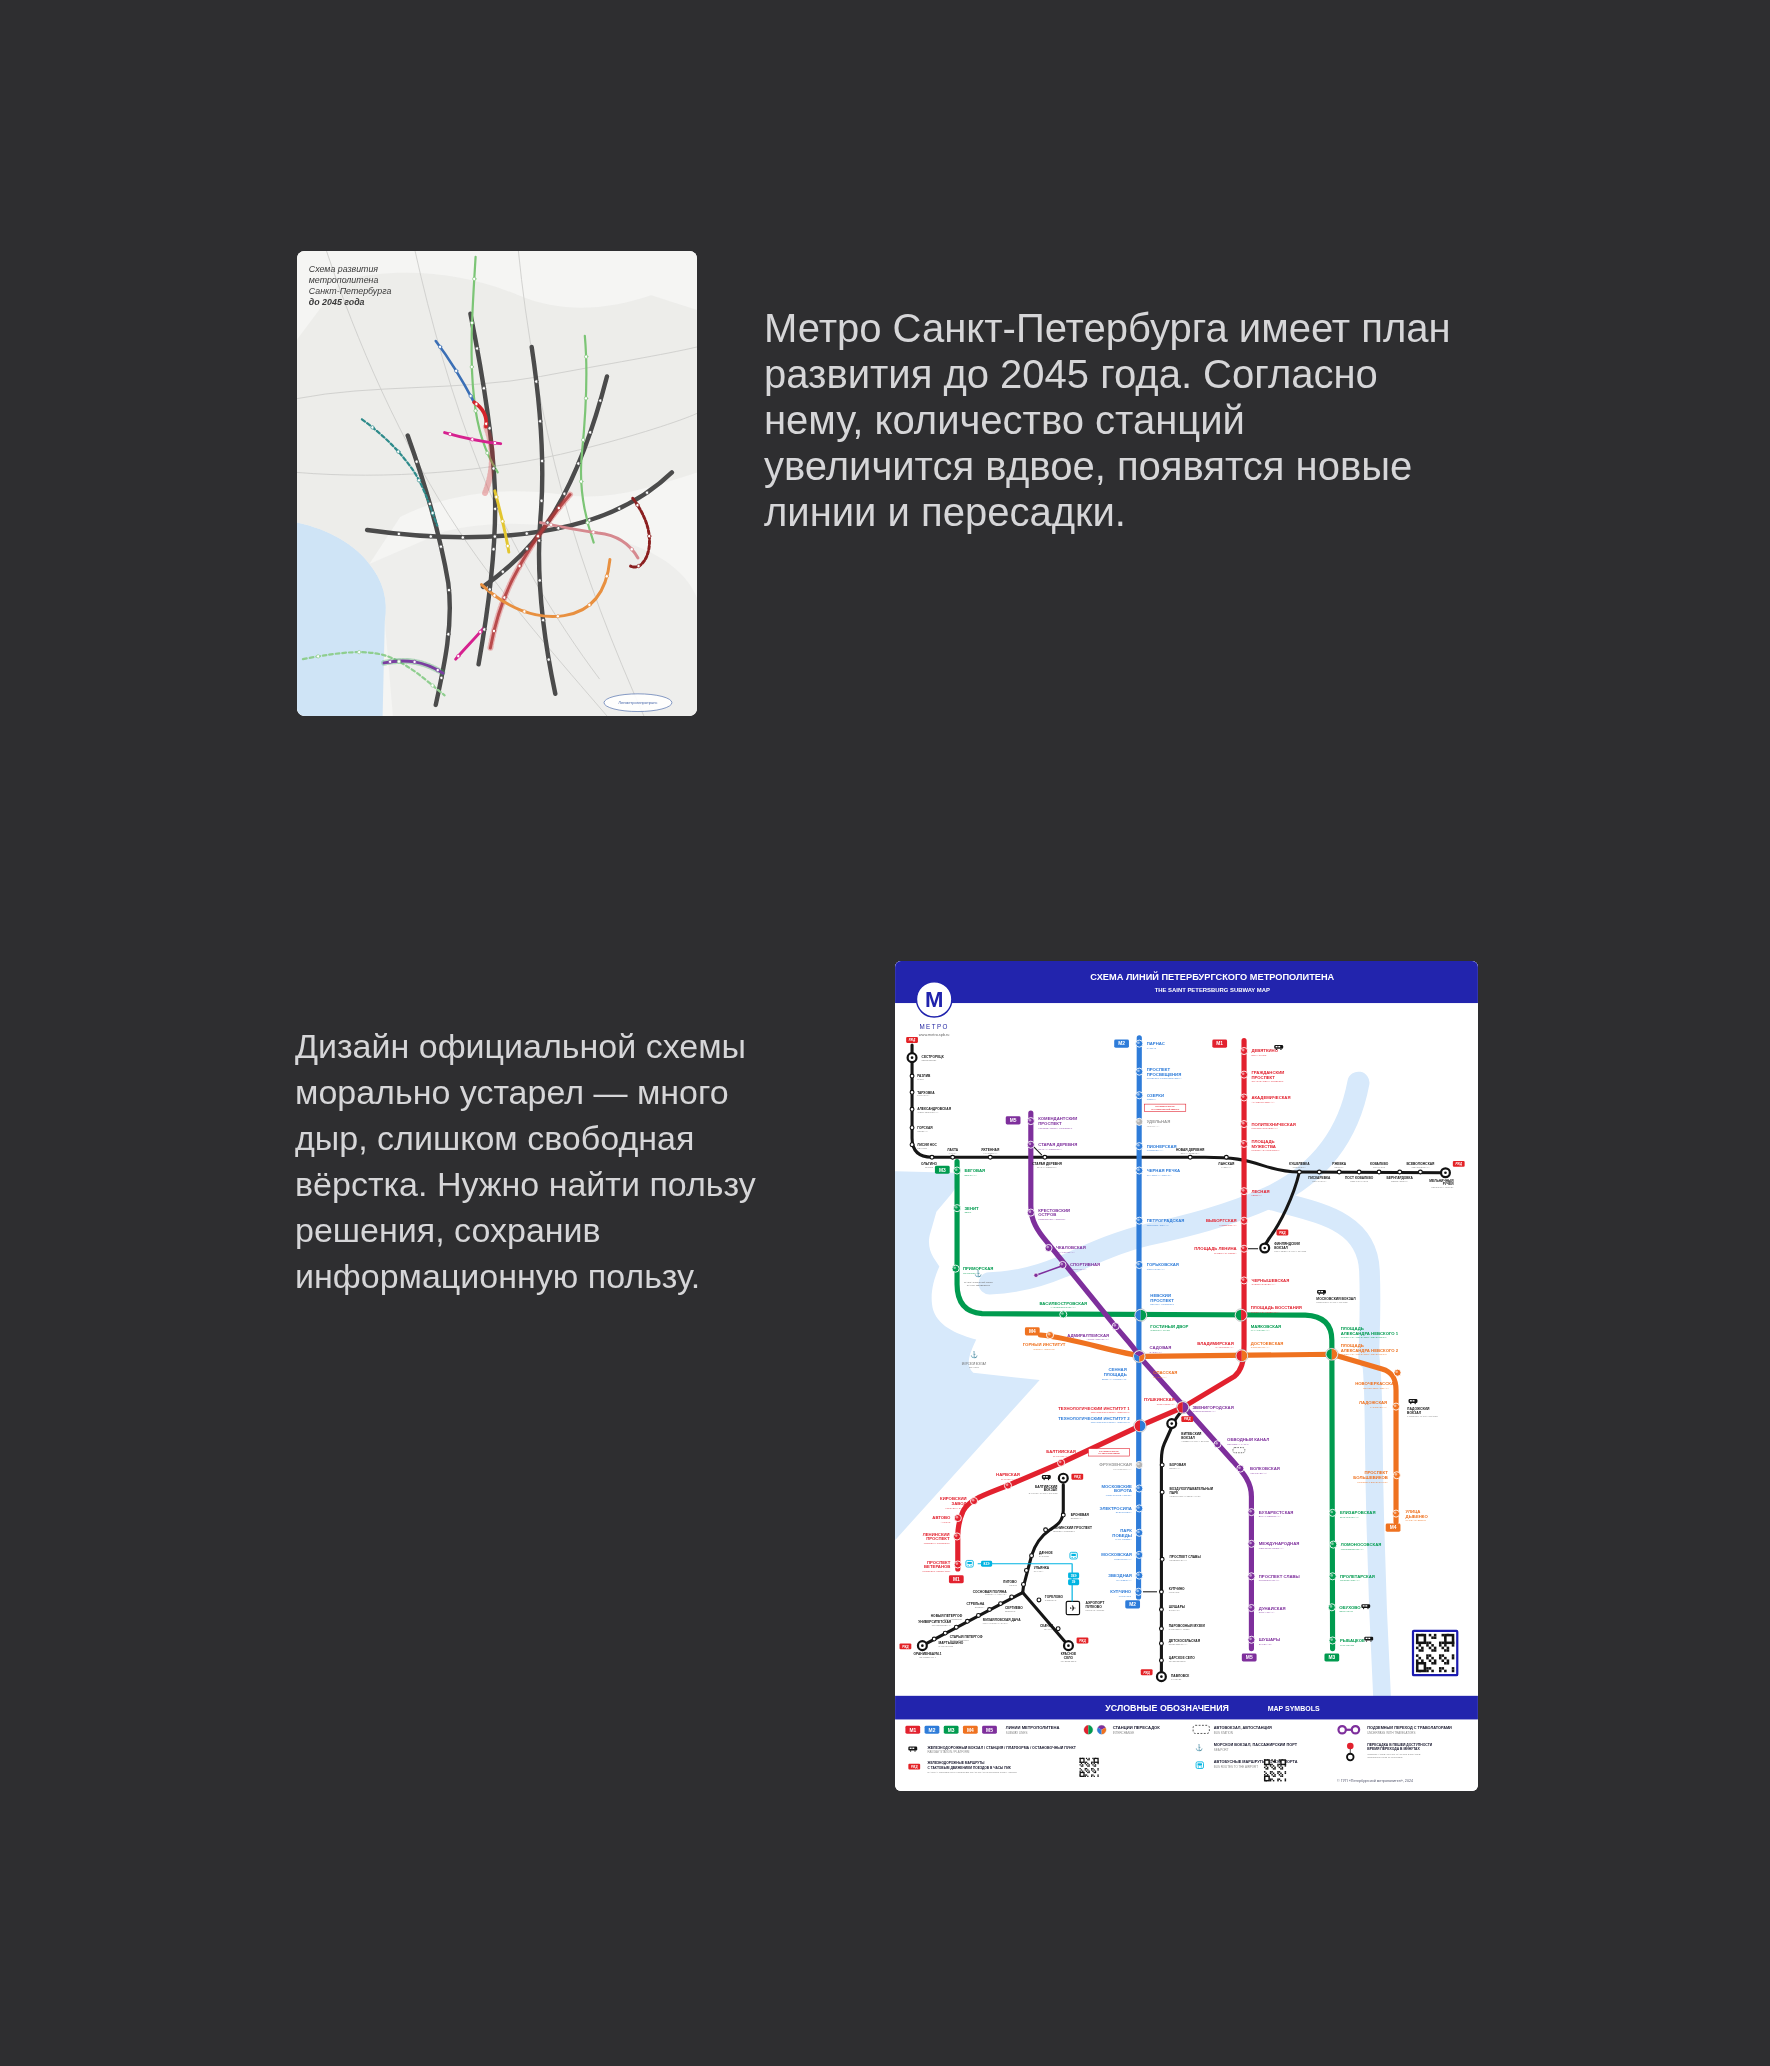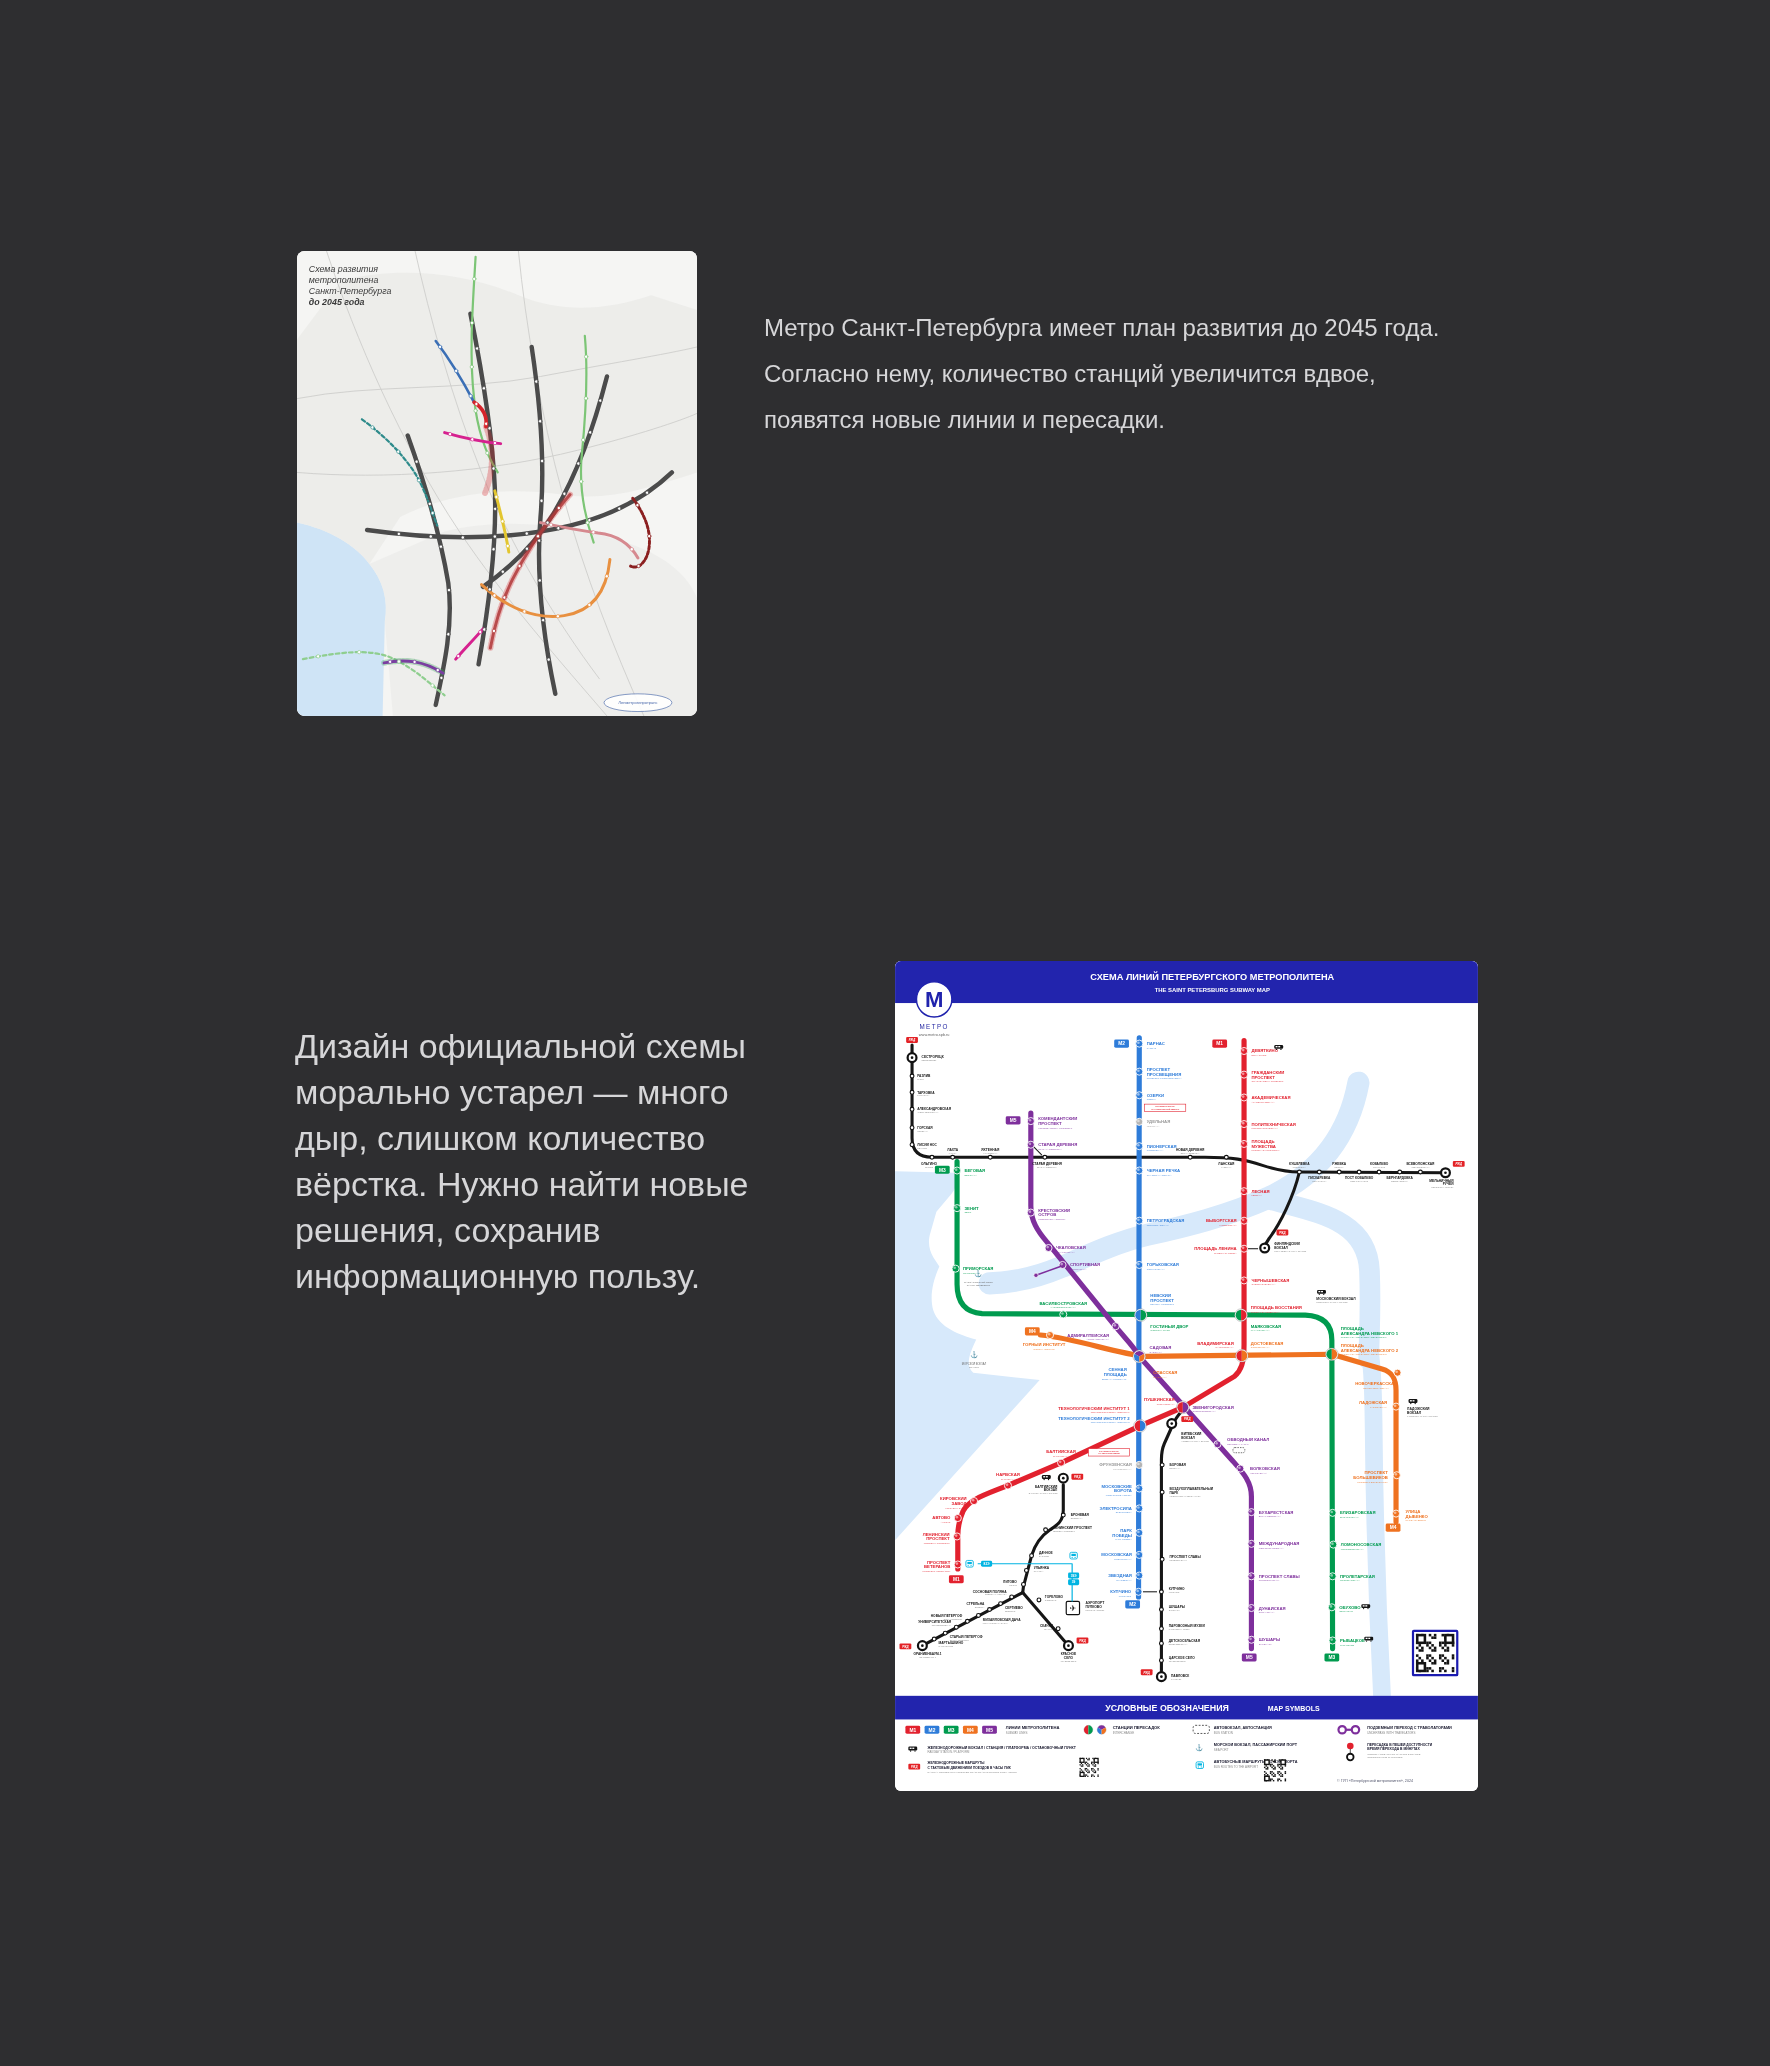--- a/index.html
+++ b/index.html
@@ -13,21 +13,21 @@
   .dev-map-card{
     position:absolute;left:297px;top:251px;width:400px;height:465px;
     border-radius:7.4px;overflow:hidden;background:#f5f5f3;margin:0;
   }
   .official-map-card{
     position:absolute;left:895px;top:961px;width:583px;height:830px;
     border-radius:5.9px;overflow:hidden;background:#ffffff;margin:0;
   }
   .intro-text{
     position:absolute;left:764px;top:305px;width:701px;
-    color:#d6d6d8;font-size:24px;line-height:46px;font-weight:400;
+    color:#d6d6d8;font-size:40px;line-height:46px;font-weight:400;
   }
   .intro-text p{margin:0 0 25px 0;}
   .critique-text{
     position:absolute;left:295px;top:1023px;width:502px;
     color:#d6d6d8;font-size:34px;line-height:46px;font-weight:400;
   }
   .critique-text p{margin:0;}
   svg{display:block;width:100%;height:100%;}
   svg text{font-family:"Liberation Sans",sans-serif;}
 </style>
@@ -176,21 +176,21 @@
           <text x="462" y="614" font-size="5.5" fill="#4b6aab" text-anchor="middle" font-weight="normal">Ленметрогипротранс</text>
         </g>
     </svg>
   </figure>
 
   <div class="intro-text">
     <p>Метро Санкт-Петербурга имеет план развития до 2045 года. Согласно нему, количество станций увеличится вдвое, появятся новые линии и пересадки.</p>
   </div>
 
   <div class="critique-text">
-    <p>Дизайн официальной схемы морально устарел — много дыр, слишком количество вёрстка. Нужно найти новые решения, сохранив информационную пользу.</p>
+    <p>Дизайн официальной схемы морально устарел — много дыр, слишком свободная вёрстка. Нужно найти пользу решения, сохранив информационную пользу.</p>
   </div>
 
   <figure class="official-map-card">
     <svg id="metromap" viewBox="0 0 790 1125">
         <rect x="0" y="0" width="790" height="1125" fill="#ffffff"></rect>
         <g>
           <path d="M0,285 L80,287 C86,296 84,306 76,316 L56,340 L48,368 C44,380 46,392 52,402 L60,414 C52,432 46,454 52,474 C60,497 88,507 110,513 C102,530 94,548 106,558 L196,568 L0,785 Z" fill="#d7e9fb"></path>
           <path d="M628,165 C615,235 575,288 508,320 C450,346 392,360 342,371 C300,381 260,400 225,415 C190,430 155,436 128,437" fill="none" stroke="#d7e9fb" stroke-width="30" stroke-linecap="round"></path>
           <path d="M505,322 C560,340 640,345 643,420 C645,470 643,495 642,540" fill="none" stroke="#d7e9fb" stroke-width="28" stroke-linecap="round"></path>
           <path d="M642,520 C650,560 648,640 650,720 C652,820 656,920 660,996" fill="none" stroke="#d7e9fb" stroke-width="24" stroke-linecap="round"></path>

